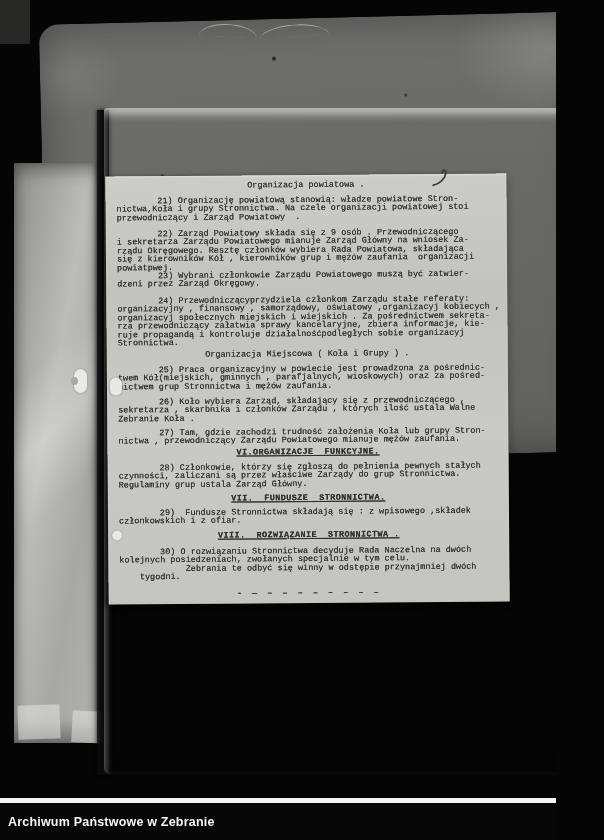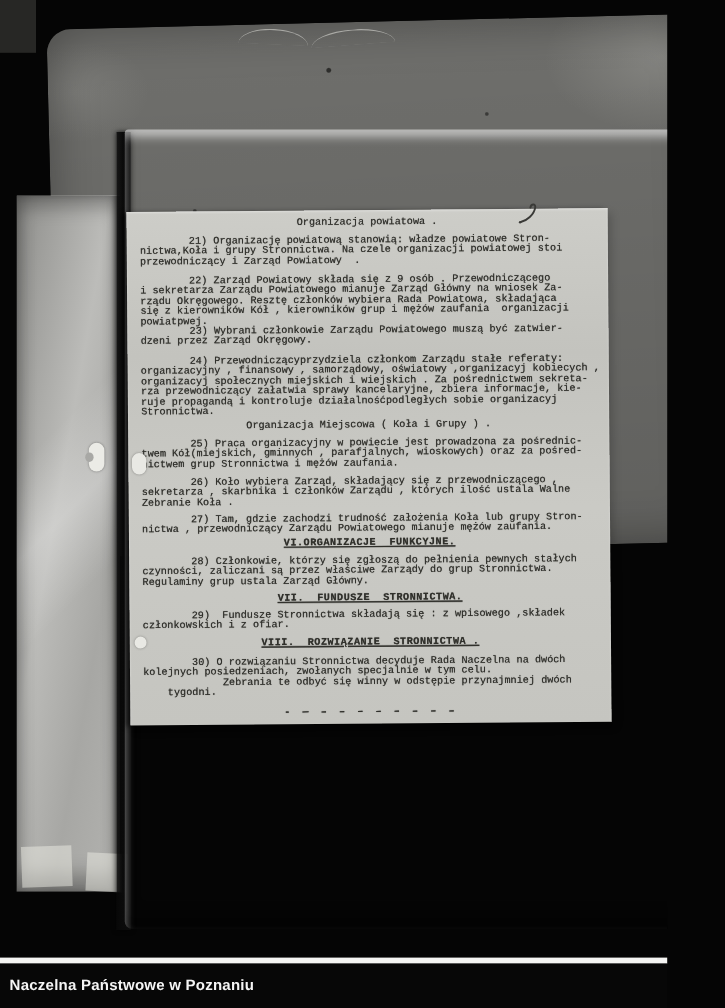--- a/index.html
+++ b/index.html
@@ -159,16 +159,16 @@
   </div>
 
   <svg class="pen-mark" viewBox="0 0 26 26" xmlns="http://www.w3.org/2000/svg">
     <path d="M4 19 C9 18 15 13 16 7 C16.6 3.5 12.5 3.5 12 7" stroke="#3a3a37" stroke-width="1.6" fill="none" stroke-linecap="round"></path>
     <circle cx="3.4" cy="19.2" r="1" fill="#3a3a37"></circle>
   </svg>
 
   <div class="separator-line"></div>
 
   <div class="caption-bar">
-    <span>Naczelna Państwowe w Poznaniu</span>
+    <span>Archiwum Państwowe w Zebranie</span>
   </div>
 
 </div>
 
 </body></html>

